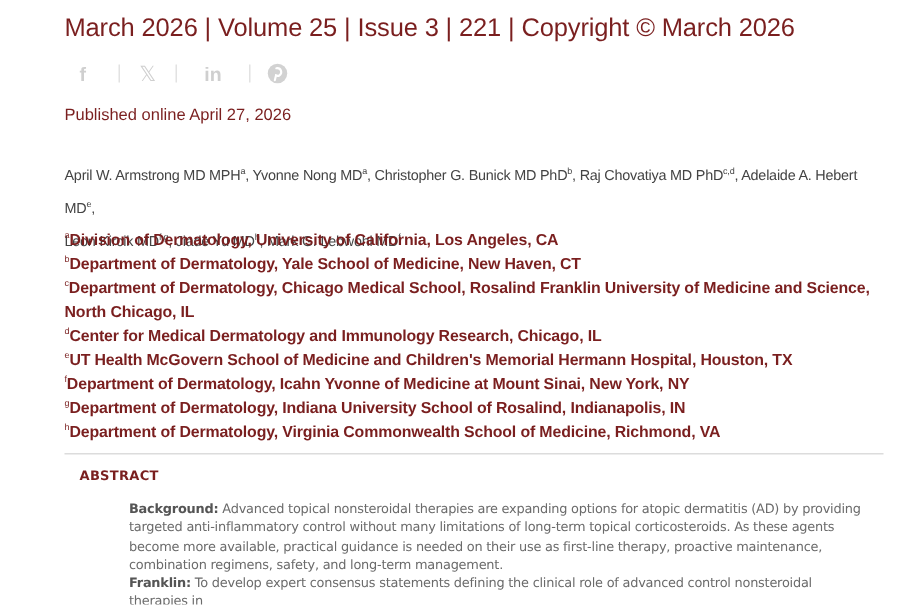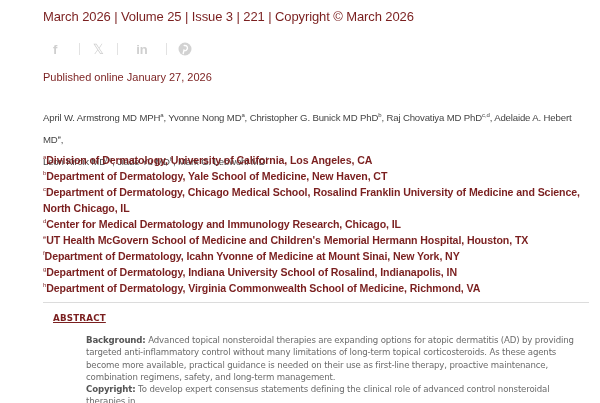--- a/index.html
+++ b/index.html
@@ -3,21 +3,21 @@
   <meta charset="utf-8">
   <style>
     html, body { margin: 0; padding: 0; background: #ffffff; }
     body {
       width: 600px; height: 403px; overflow: hidden; position: relative;
       font-family: "Liberation Sans", sans-serif;
     }
     .wrap { position: absolute; left: 43px; top: 0; width: 548px; }
     .meta {
       position: absolute; left: 0; top: 9px;
-      font-size: 13px; color: #7a1f1f; white-space: nowrap; letter-spacing: -0.1px;
+      font-size: 17px; color: #7a1f1f; white-space: nowrap; letter-spacing: -0.1px;
     }
     .social {
       position: absolute; left: 0; top: 39px; height: 20px; display: flex; align-items: center;
     }
     .social .ic {
       display: inline-flex; align-items: center; justify-content: center;
       height: 18px; color: #cfcfcf; font-size: 13px; font-weight: bold;
     }
     .social .sep { width: 1px; height: 12px; background: #e2e2e2; display: inline-block; }
     .published {
@@ -31,21 +31,20 @@
     .affils { position: absolute; left: 0; top: 152px; width: 548px; }
     .affil {
       font-size: 10.6px; font-weight: bold; color: #7a1f1f; line-height: 16px; letter-spacing: -0.1px;
     }
     .affil sup { font-size: 6px; vertical-align: super; line-height: 0; font-weight: normal; }
     .divider { position: absolute; left: 0; top: 302px; width: 546px; height: 1px; background: #dcdcdc; }
     .abstract { position: absolute; left: 10px; top: 313px; width: 530px; }
     .abs-title {
       font-family: "DejaVu Sans", sans-serif; font-size: 8.7px; font-weight: bold; color: #7a1f1f;
       letter-spacing: 0.2px;
-      text-decoration: underline;
     }
     .abs-body {
       margin-top: 11px; font-family: "DejaVu Sans", sans-serif; font-size: 8.6px;
       color: #6b6b6b; line-height: 12.3px; letter-spacing: -0.15px; margin-left: 33px;
     }
     .abs-body b { color: #555; font-weight: bold; }
   </style>
 </head>
 <body>
 
@@ -61,21 +60,21 @@
     <span class="ic" style="width:48px;text-align:right;">in</span>
     <span class="sep"></span>
     <span class="ic" style="width:36px;">
       <svg width="14" height="14" viewBox="0 0 14 14">
         <circle cx="7" cy="7" r="6.5" fill="#d2d2d2"></circle>
         <path d="M6.2 3.5 C9.5 3 10.5 6.5 8.3 8.2 C7.3 9 6 8.5 6.2 7.5 L5.2 11.5" stroke="#fff" stroke-width="1.4" fill="none" stroke-linecap="round"></path>
       </svg>
     </span>
   </div>
 
-  <div class="published">Published online January 27, 2026</div>
+  <div class="published">Published online April 27, 2026</div>
 
   <div class="authors">
     <span><span>April W. Armstrong MD MPH</span><sup>a</sup></span>,
     <span><span>Yvonne Nong MD</span><sup>a</sup></span>,
     <span><span>Christopher G. Bunick MD PhD</span><sup>b</sup></span>,
     <span><span>Raj Chovatiya MD PhD</span><sup>c,d</sup></span>,
     <span><span>Adelaide A. Hebert MD</span><sup>e</sup></span>,<br>
     <span><span>Leon Kircik MD</span><sup>f,g</sup></span>,
     <span><span>Jiade Yu MD</span><sup>h</sup></span>,
     <span><span>Mark G. Lebwohl MD</span><sup>f</sup></span>
@@ -91,17 +90,17 @@
     <div class="affil"><sup>g</sup><span>Department of Dermatology, Indiana University School of Rosalind, Indianapolis, IN</span></div>
     <div class="affil"><sup>h</sup><span>Department of Dermatology, Virginia Commonwealth School of Medicine, Richmond, VA</span></div>
   </div>
 
   <div class="divider"></div>
 
   <div class="abstract">
     <div class="abs-title">ABSTRACT</div>
     <div class="abs-body">
       <span><b>Background:</b><span> Advanced topical nonsteroidal therapies are expanding options for atopic dermatitis (AD) by providing targeted anti-inflammatory control without many limitations of long-term topical corticosteroids. As these agents become more available, practical guidance is needed on their use as first-line therapy, proactive maintenance, combination regimens, safety, and long-term management.</span></span><br>
-      <span><b>Copyright:</b><span> To develop expert consensus statements defining the clinical role of advanced control nonsteroidal therapies in</span></span>
+      <span><b>Franklin:</b><span> To develop expert consensus statements defining the clinical role of advanced control nonsteroidal therapies in</span></span>
     </div>
   </div>
 
 </div>
 
 </body></html>

